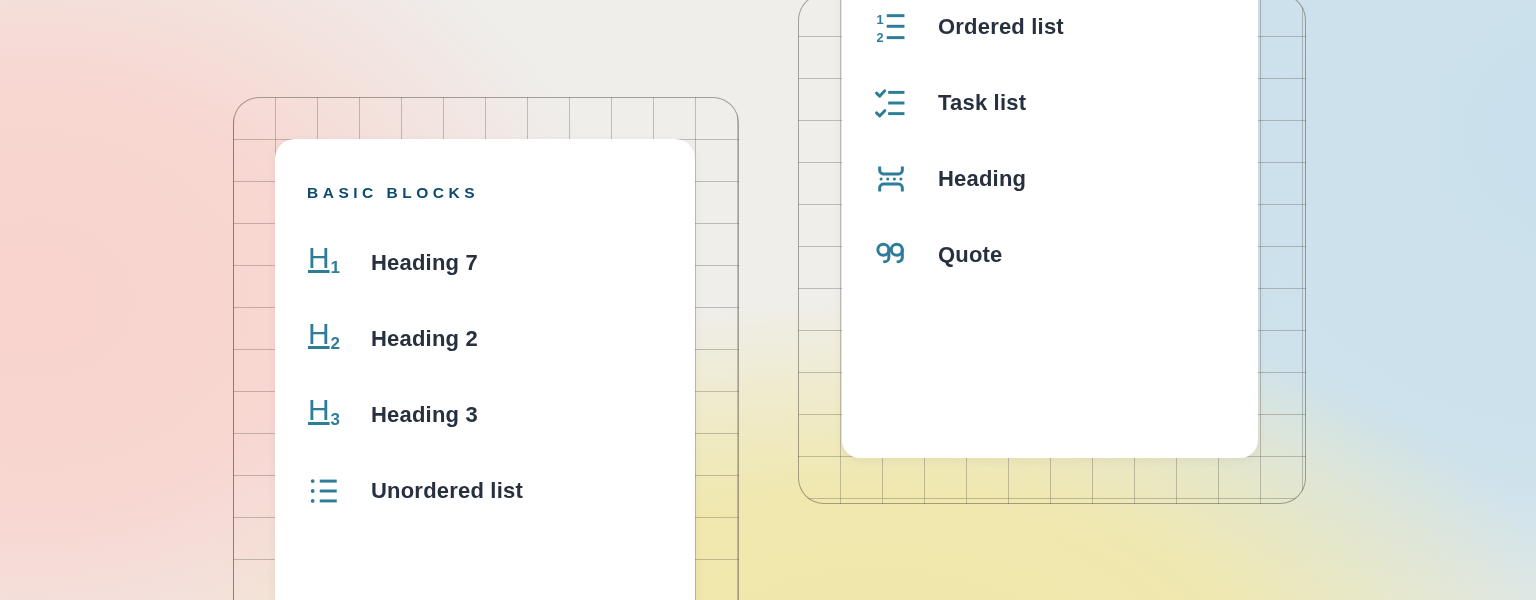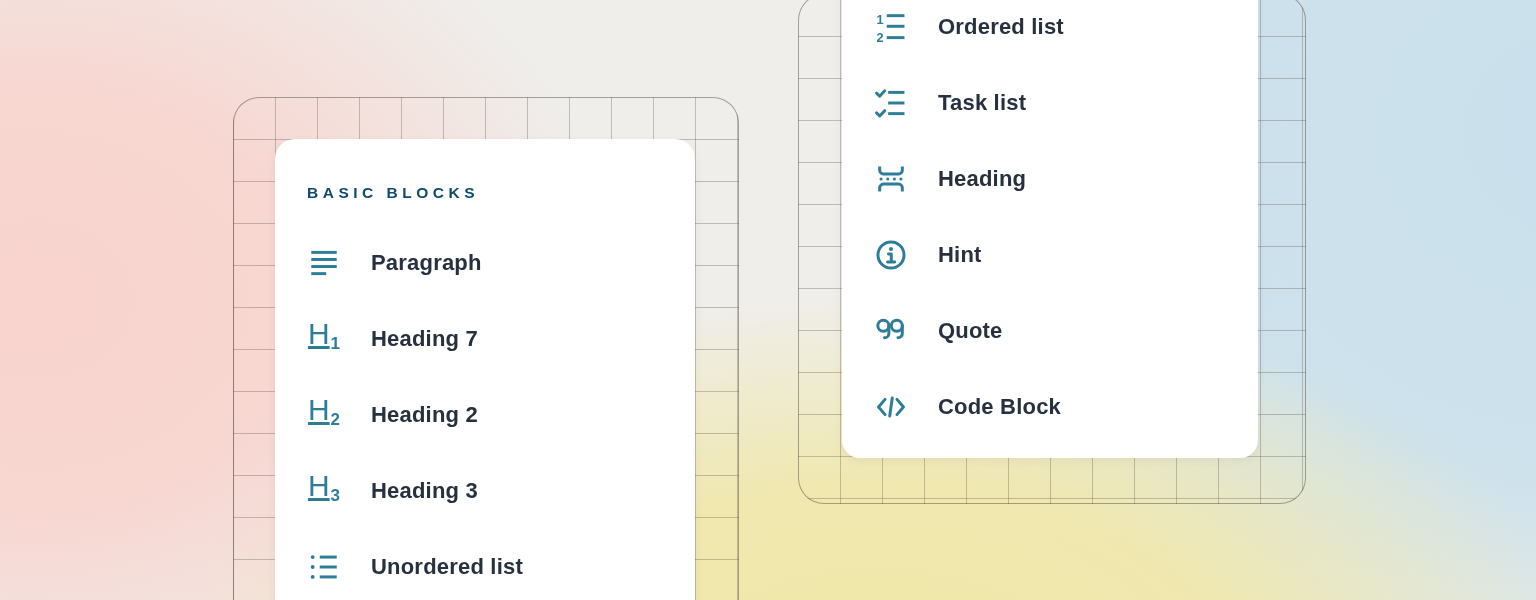--- a/index.html
+++ b/index.html
@@ -47,33 +47,20 @@
 </style>
 </head>
 <body>
 
 <div class="grid-panel left"></div>
 <div class="grid-panel right"></div>
 
 <div class="card left-card">
   <div class="section-label">BASIC BLOCKS</div>
 
-  <div class="menu-item">
-    <span class="icon-box">
-      <svg viewBox="0 0 24 24">
-          <g class="st">
-        <line x1="3" y1="4.5" x2="21" y2="4.5"></line>
-            <line x1="3" y1="9.5" x2="21" y2="9.5"></line>
-        <line x1="3" y1="14.5" x2="21" y2="14.5"></line>
-            <line x1="3" y1="19.5" x2="13.5" y2="19.5"></line>
-      </g>
-        </svg>
-    </span>
-    <span class="mi-label">Paragraph</span>
-  </div>
 
   <div class="menu-item">
     <span class="icon-box">
       <span class="hicon"><span>H</span><span class="hsub">1</span></span>
     </span>
     <span class="mi-label">Heading 7</span>
   </div>
 
   <div class="menu-item">
     <span class="icon-box">
@@ -149,50 +136,28 @@
           </g>
         <circle class="fl" cx="5" cy="12" r="1.1"></circle>
           <circle class="fl" cx="9.7" cy="12" r="1.1"></circle>
           <circle class="fl" cx="14.4" cy="12" r="1.1"></circle>
           <circle class="fl" cx="19" cy="12" r="1.1"></circle>
       </svg>
     </span>
     <span class="mi-label">Heading</span>
   </div>
 
-  <div class="menu-item">
-    <span class="icon-box">
-      <svg viewBox="0 0 24 24">
-        <circle class="st" cx="12" cy="12" r="9.2"></circle>
-        <circle class="fl" cx="12" cy="7.7" r="1.4"></circle>
-        <path class="st-r" d="M10.2 11.3 h2 v5.4 m-2.6 .3 h5" stroke-width="1.9"></path>
-      </svg>
-    </span>
-    <span class="mi-label">Hint</span>
-  </div>
 
   <div class="menu-item">
     <span class="icon-box">
       <svg viewBox="0 0 24 24">
           <g class="st-r">
         <circle cx="6.6" cy="8.3" r="3.9"></circle>
         <path d="M10.5 8.3 v5.4 a3.1 3.1 0 0 1 -3.1 3.1"></path>
         <circle cx="16.1" cy="8.3" r="3.9"></circle>
         <path d="M20 8.3 v5.4 a3.1 3.1 0 0 1 -3.1 3.1"></path>
       </g>
         </svg>
     </span>
     <span class="mi-label">Quote</span>
   </div>
 
-  <div class="menu-item">
-    <span class="icon-box">
-      <svg viewBox="0 0 24 24">
-          <g class="st-r">
-        <path d="M7.8 6.6 L3.2 12 L7.8 17.4"></path>
-        <path d="M16.2 6.6 L20.8 12 L16.2 17.4"></path>
-        <line x1="12.9" y1="5.6" x2="11.1" y2="18.4"></line>
-      </g>
-        </svg>
-    </span>
-    <span class="mi-label">Code Block</span>
-  </div>
 </div>
 
 </body></html>

